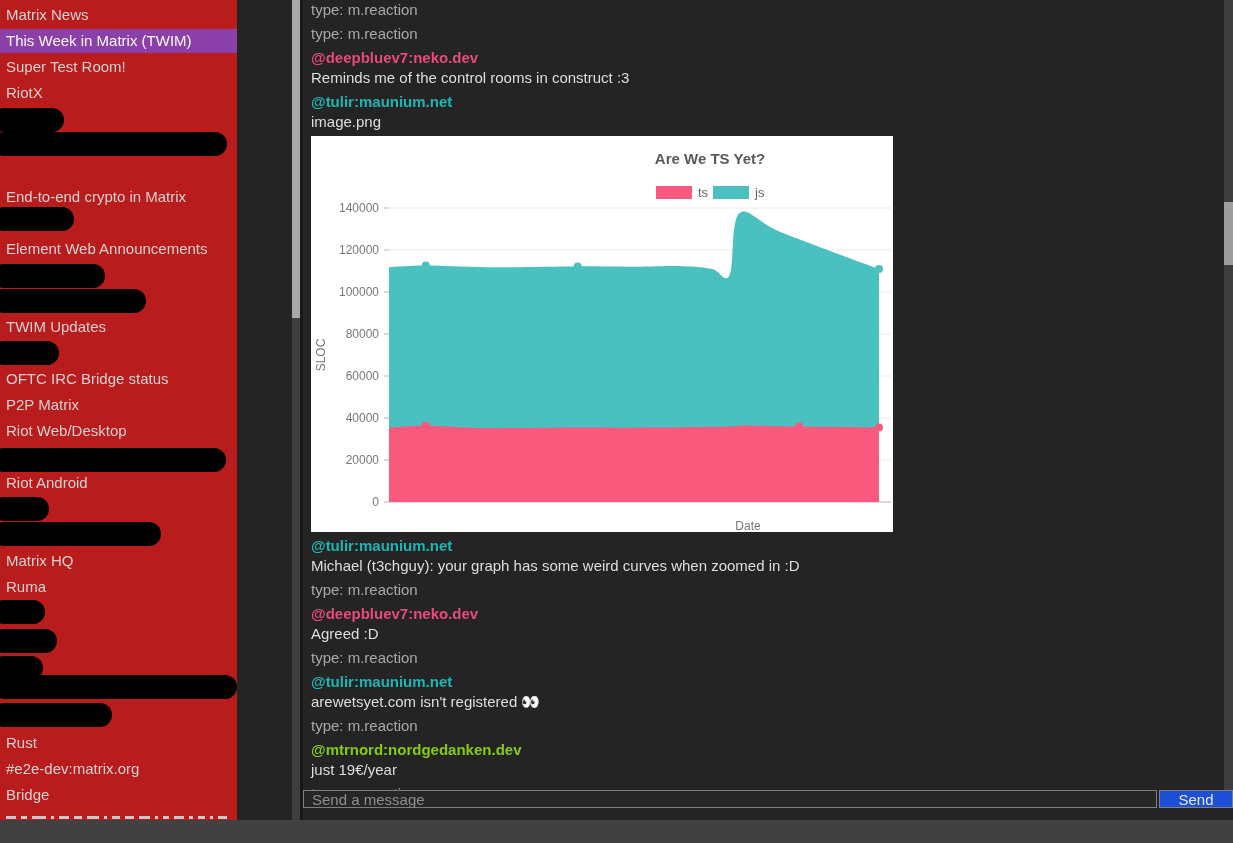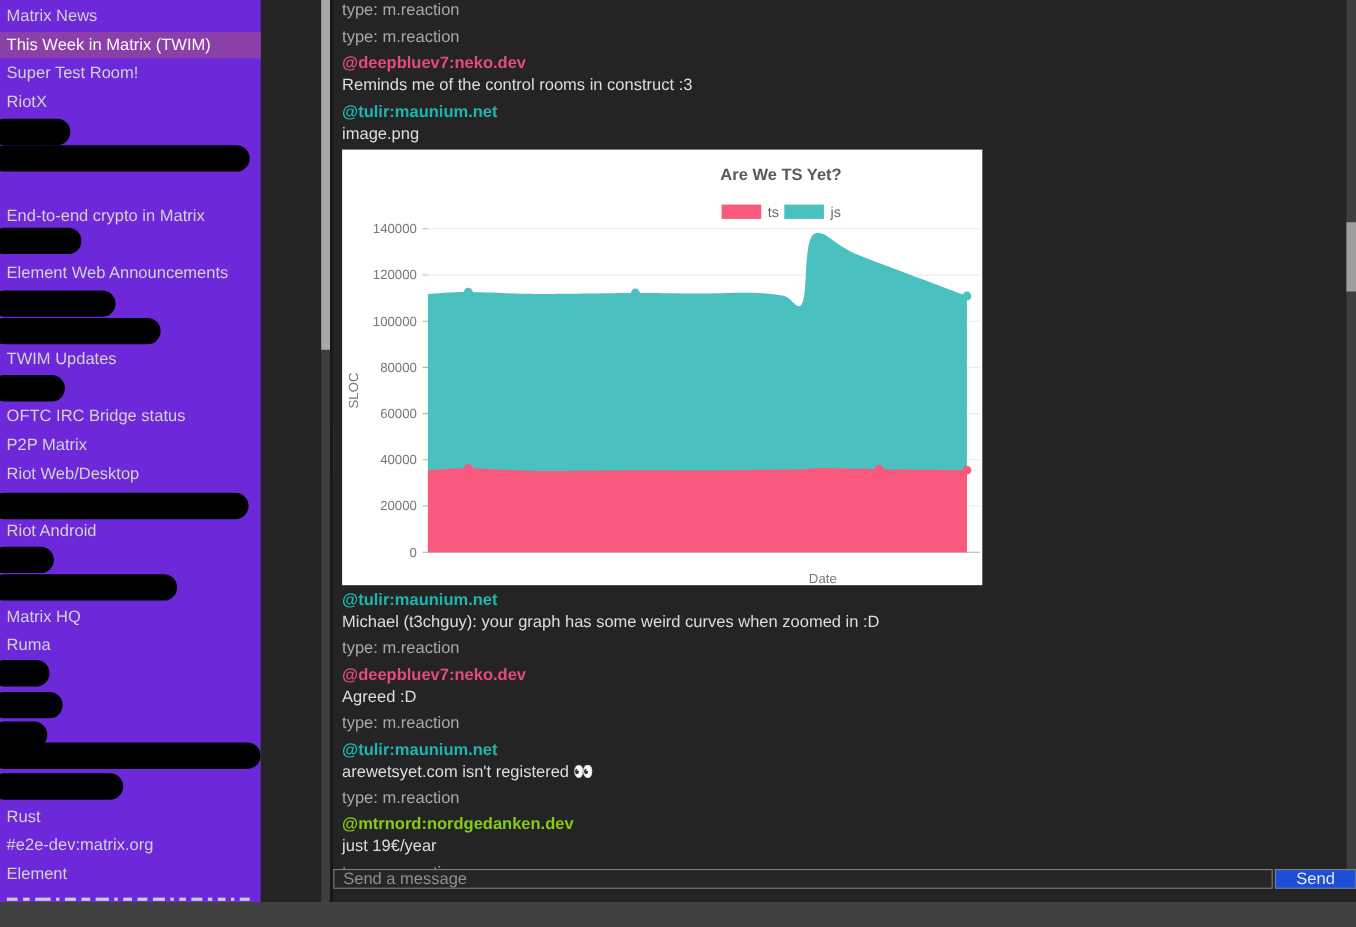--- a/index.html
+++ b/index.html
@@ -2,21 +2,21 @@
 <html><head>
 <meta charset="utf-8">
 <style>
   * { margin:0; padding:0; box-sizing:border-box; }
   html,body { width:1233px; height:843px; overflow:hidden; background:#242424;
               font-family:"Liberation Sans", sans-serif; }
   .app { position:relative; width:1233px; height:843px; background:#242424; }
 
   
   .sidebar { position:absolute; left:0; top:0; width:237px; height:820px;
-             background:#6d28d9; overflow:hidden; }
+             background:#b91c1c; overflow:hidden; }
   .room { position:absolute; left:0; height:20px; line-height:20px; width:292px;
           padding-left:6px; font-size:15px; color:#d2d2d2; white-space:nowrap;
           overflow:hidden; cursor:pointer; }
   .room.selected { height:24px; line-height:24px; background:#8b3fa8; color:#fafafa; }
   .blob { position:absolute; left:-8px; height:24px; background:#000;
           border-radius:13px; }
   .clipped-row { position:absolute; left:6px; height:8px; overflow:hidden; }
   .dash { display:inline-block; height:3px; background:#c9c9c9; margin:4px 5px 0 0;
           vertical-align:top; }
 
@@ -86,21 +86,21 @@
       <div class="blob" style="top: 522px; width: 169px;"></div>
       <div class="room" style="top: 551px;">Matrix HQ</div>
       <div class="room" style="top: 577px;">Ruma</div>
       <div class="blob" style="top: 600px; width: 53px;"></div>
       <div class="blob" style="top: 629px; width: 65px;"></div>
       <div class="blob" style="top: 656px; width: 51px;"></div>
       <div class="blob" style="top: 675px; width: 245px;"></div>
       <div class="blob" style="top: 703px; width: 120px;"></div>
       <div class="room" style="top: 733px;">Rust</div>
       <div class="room" style="top: 759px;">#e2e-dev:matrix.org</div>
-      <div class="room" style="top: 785px;">Element</div>
+      <div class="room" style="top: 785px;">Bridge</div>
       <div class="clipped-row" style="top: 812px;"><span class="dash" style="width: 10px;"></span><span class="dash" style="width: 6px;"></span><span class="dash" style="width: 14px;"></span><span class="dash" style="width: 3px;"></span><span class="dash" style="width: 10px;"></span><span class="dash" style="width: 8px;"></span><span class="dash" style="width: 12px;"></span><span class="dash" style="width: 3px;"></span><span class="dash" style="width: 8px;"></span><span class="dash" style="width: 9px;"></span><span class="dash" style="width: 11px;"></span><span class="dash" style="width: 3px;"></span><span class="dash" style="width: 6px;"></span><span class="dash" style="width: 10px;"></span><span class="dash" style="width: 4px;"></span><span class="dash" style="width: 7px;"></span><span class="dash" style="width: 3px;"></span><span class="dash" style="width: 9px;"></span></div>
     </aside>
   <div class="sidebar-scrollbar">
     <div class="sidebar-scroll-thumb"></div>
   </div>
   <div class="pane-divider"></div>
   <div class="mini-scroll-thumb"></div>
 
   <main class="chat" id="timeline">
       <div class="msg-meta">type: m.reaction</div>

